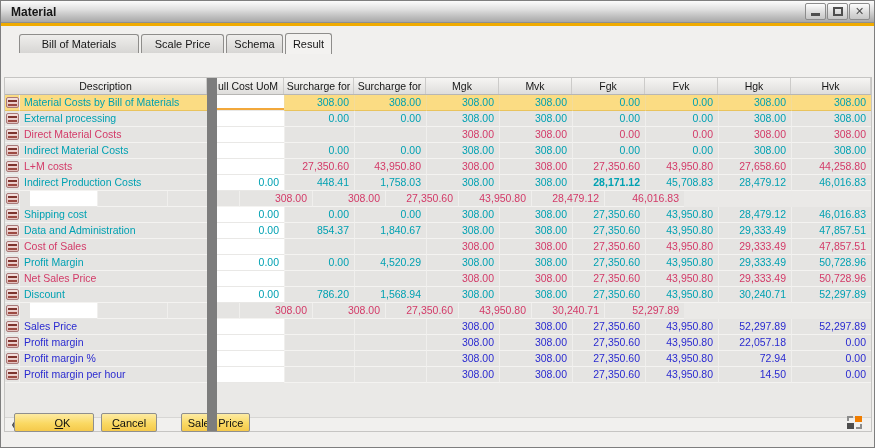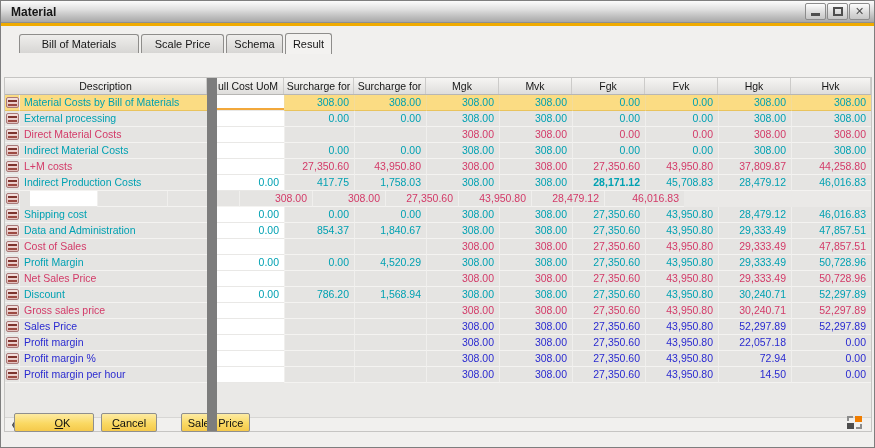--- a/index.html
+++ b/index.html
@@ -224,31 +224,31 @@
           </div>
           <div class="cell desc-cell red">L+M costs</div>
           <div class="cell spacer-cell"></div>
           <div class="cell num-cell red uom-cell" style="width: 67px;"></div>
           <div class="cell num-cell red" style="width: 70px;">27,350.60</div>
           <div class="cell num-cell red" style="width: 72px;">43,950.80</div>
           <div class="cell num-cell red" style="width: 73px;">308.00</div>
           <div class="cell num-cell red" style="width: 73px;">308.00</div>
           <div class="cell num-cell red" style="width: 73px;">27,350.60</div>
           <div class="cell num-cell red" style="width: 73px;">43,950.80</div>
-          <div class="cell num-cell red" style="width: 73px;">37,809.87</div>
+          <div class="cell num-cell red" style="width: 73px;">27,658.60</div>
           <div class="cell num-cell red" style="width: 80px;">44,258.80</div>
         </div>
         <div class="row">
           <div class="cell icon-cell">
             <div class="ricon"></div>
           </div>
           <div class="cell desc-cell teal">Indirect Production Costs</div>
           <div class="cell spacer-cell"></div>
           <div class="cell num-cell teal uom-cell" style="width: 67px;">0.00</div>
-          <div class="cell num-cell teal" style="width: 70px;">417.75</div>
+          <div class="cell num-cell teal" style="width: 70px;">448.41</div>
           <div class="cell num-cell teal" style="width: 72px;">1,758.03</div>
           <div class="cell num-cell teal" style="width: 73px;">308.00</div>
           <div class="cell num-cell teal" style="width: 73px;">308.00</div>
           <div class="cell num-cell teal" style="width: 73px; font-weight: bold;">28,171.12</div>
           <div class="cell num-cell teal" style="width: 73px;">45,708.83</div>
           <div class="cell num-cell teal" style="width: 73px;">28,479.12</div>
           <div class="cell num-cell teal" style="width: 80px;">46,016.83</div>
         </div>
         <div class="row">
           <div class="cell icon-cell">
@@ -358,21 +358,20 @@
           <div class="cell num-cell teal" style="width: 73px;">308.00</div>
           <div class="cell num-cell teal" style="width: 73px;">27,350.60</div>
           <div class="cell num-cell teal" style="width: 73px;">43,950.80</div>
           <div class="cell num-cell teal" style="width: 73px;">30,240.71</div>
           <div class="cell num-cell teal" style="width: 80px;">52,297.89</div>
         </div>
         <div class="row">
           <div class="cell icon-cell">
             <div class="ricon"></div>
           </div>
-          <div class="cell desc-cell red">Gross sales price</div>
           <div class="cell spacer-cell"></div>
           <div class="cell num-cell red uom-cell" style="width: 67px;"></div>
           <div class="cell num-cell red" style="width: 70px;"></div>
           <div class="cell num-cell red" style="width: 72px;"></div>
           <div class="cell num-cell red" style="width: 73px;">308.00</div>
           <div class="cell num-cell red" style="width: 73px;">308.00</div>
           <div class="cell num-cell red" style="width: 73px;">27,350.60</div>
           <div class="cell num-cell red" style="width: 73px;">43,950.80</div>
           <div class="cell num-cell red" style="width: 73px;">30,240.71</div>
           <div class="cell num-cell red" style="width: 80px;">52,297.89</div>

